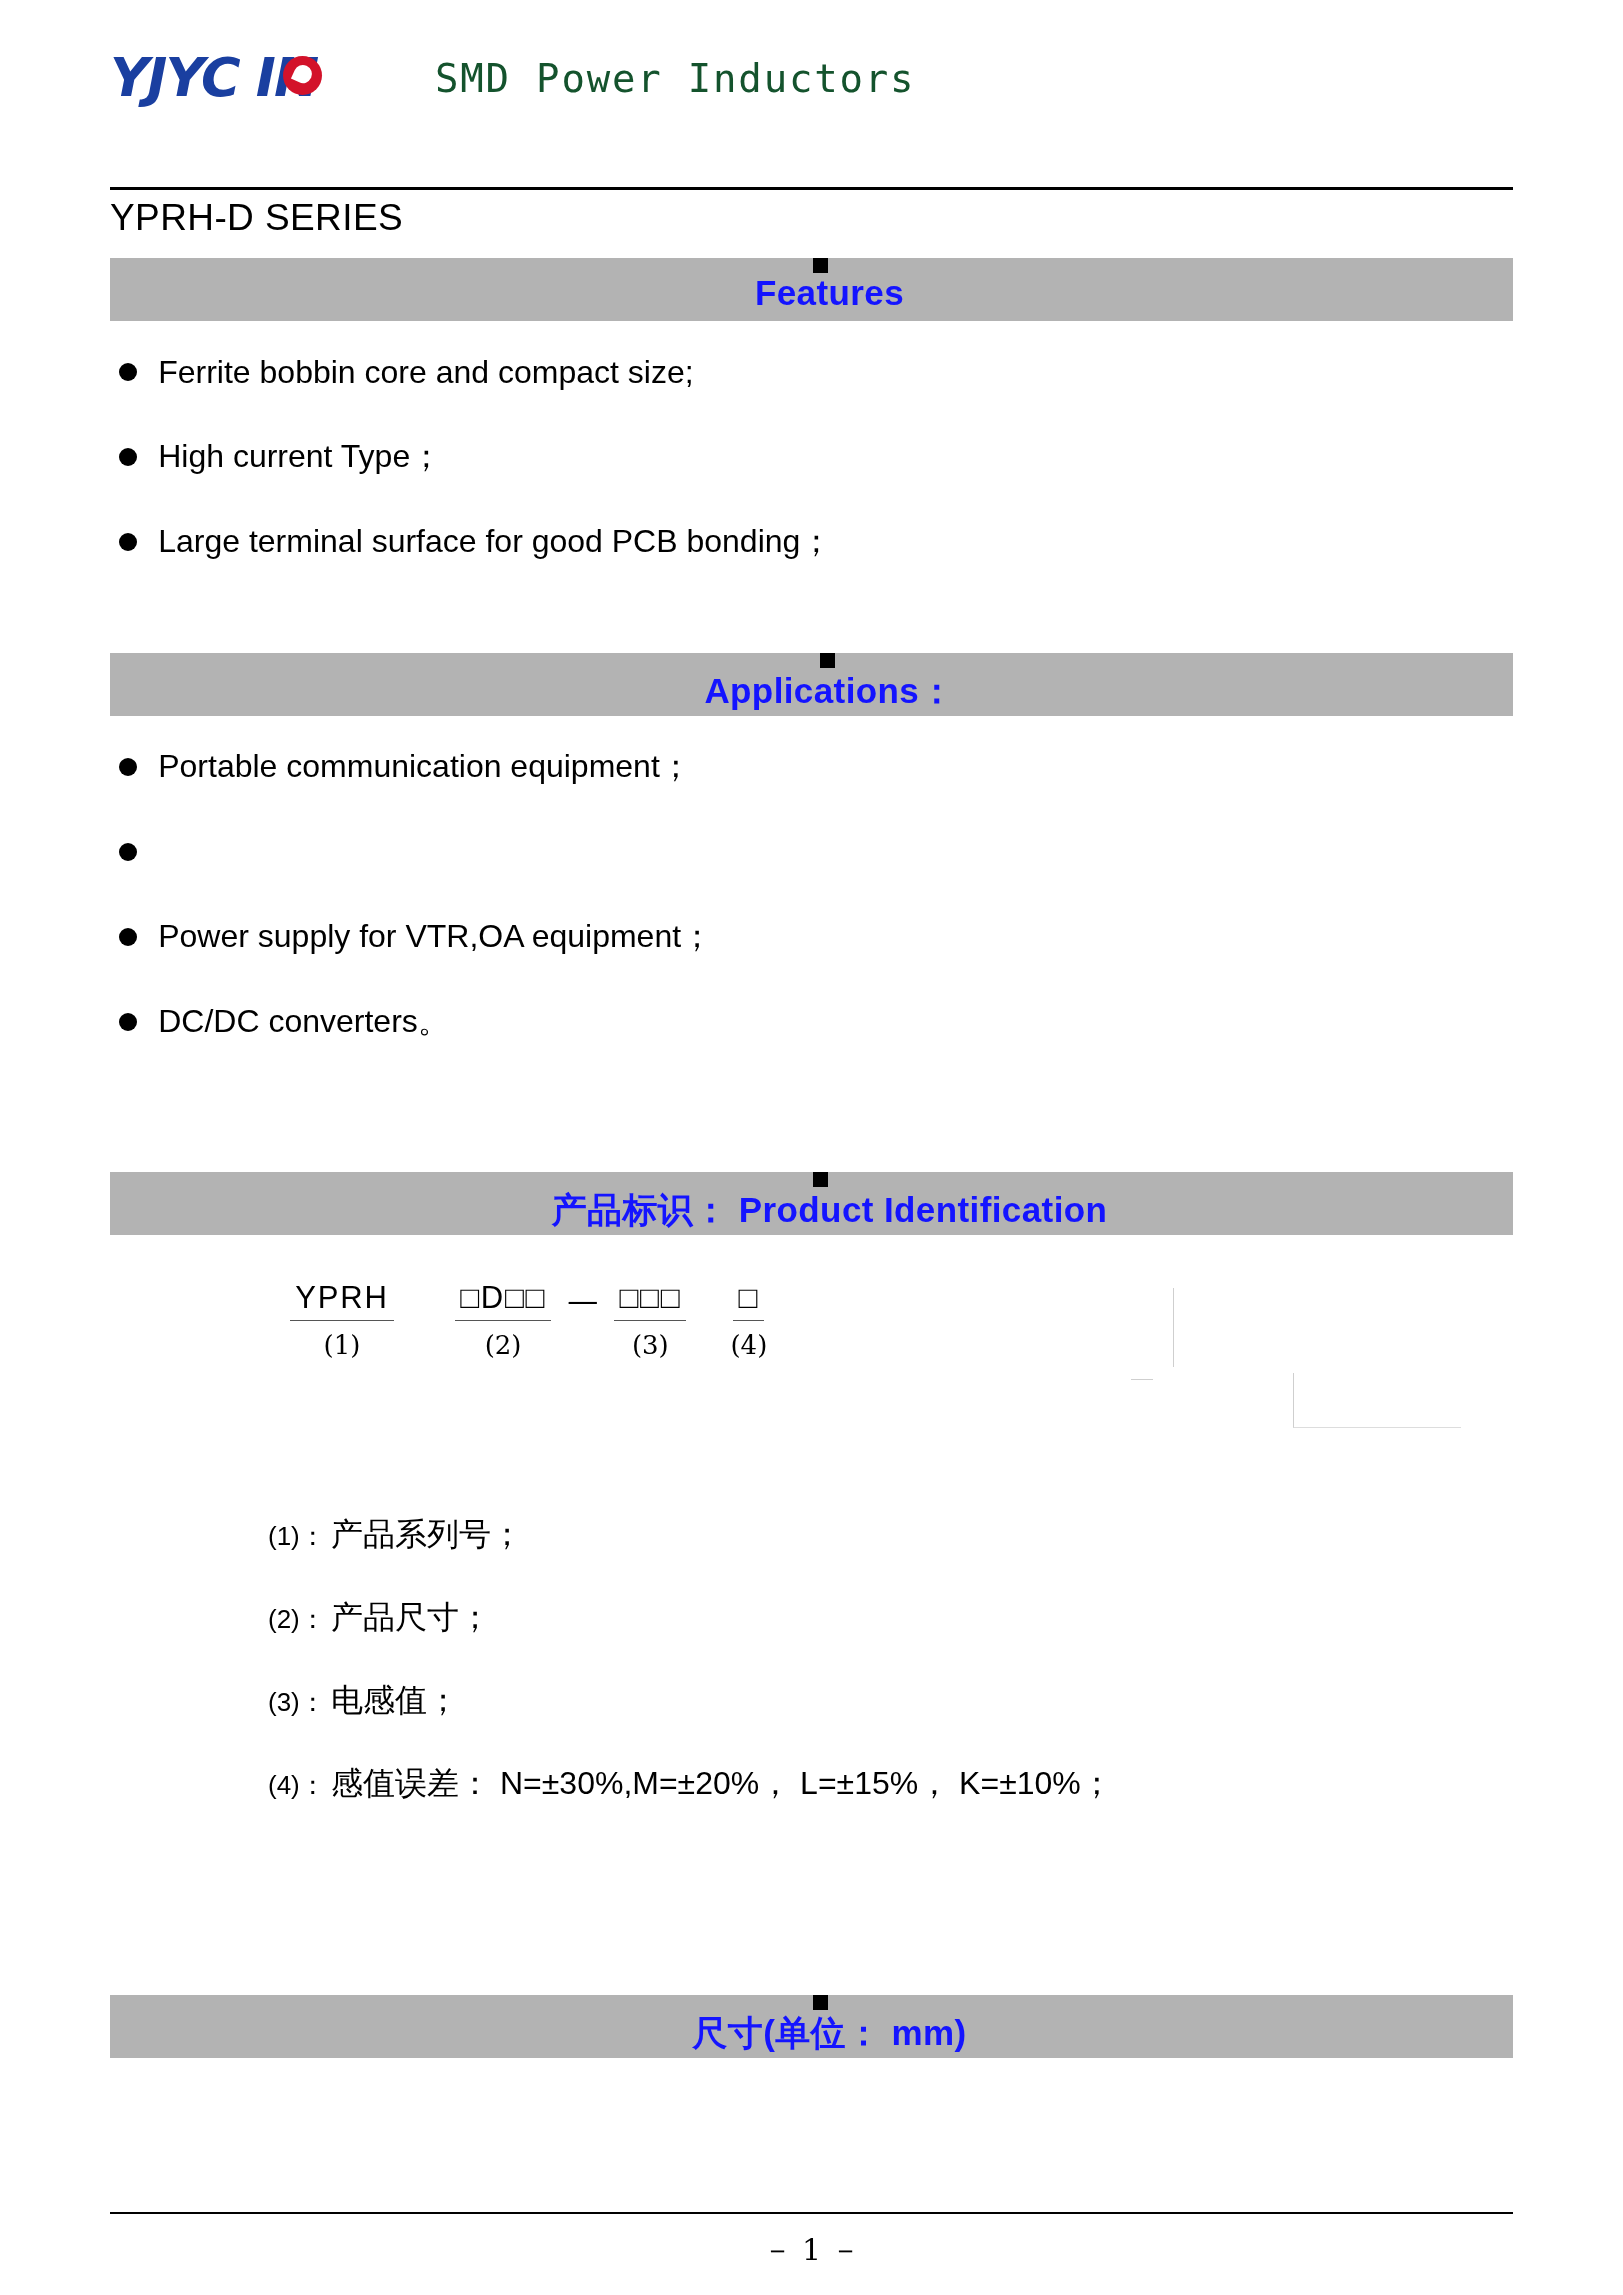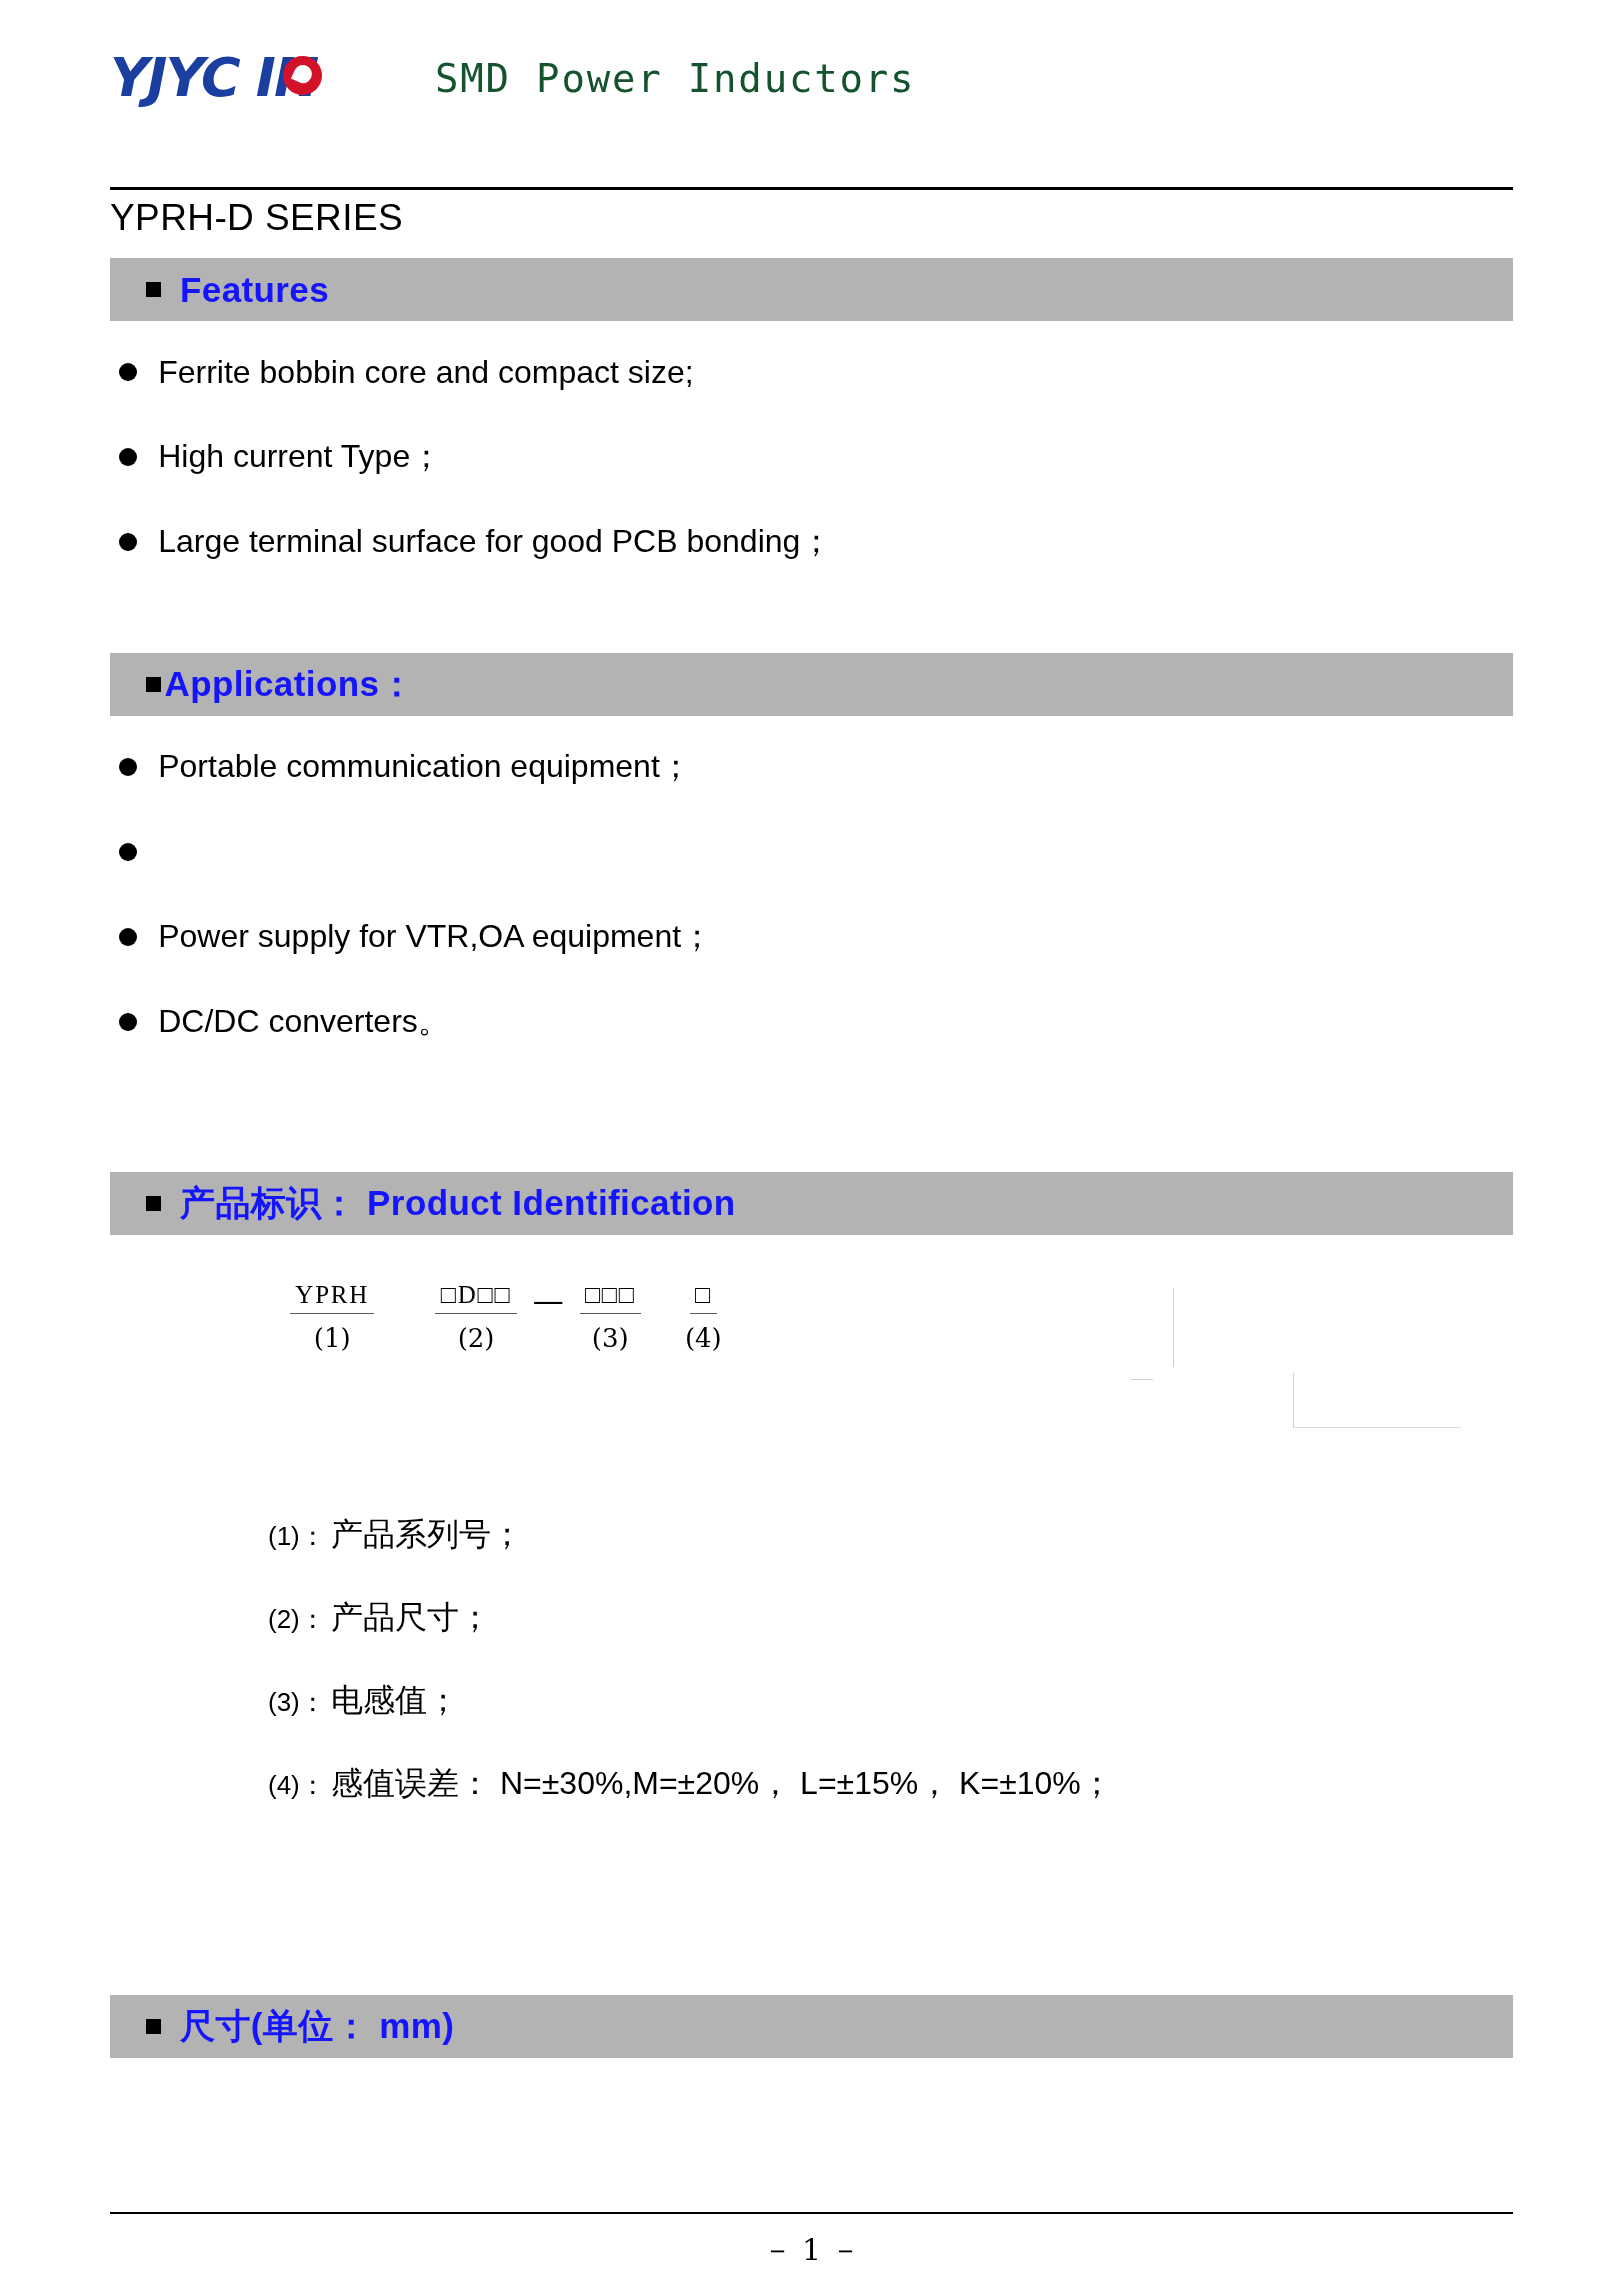--- a/index.html
+++ b/index.html
@@ -97,20 +97,21 @@
 
   
   .section-bar {
     margin-top: 19px;
     background: #b3b3b3;
     height: 63px;
     display: flex;
     align-items: center;
     padding-left: 36px;
     box-sizing: border-box;
+    flex-direction: column;
   }
   .section-bar .sq {
     width: 15px;
     height: 15px;
     background: #000000;
     margin-right: 19px;
     flex: 0 0 auto;
   }
   .section-bar .sq.tight {
     margin-right: 3.5px;
@@ -164,22 +165,22 @@
     top: 0;
     display: flex;
     align-items: flex-start;
   }
   .pid-group {
     display: flex;
     flex-direction: column;
     align-items: center;
   }
   .pid-cell {
-    font-family: Liberation Serif, serif;
-    font-size: 25px;
+    font-family: Liberation Sans, sans-serif;
+    font-size: 31px;
     letter-spacing: 1.8px;
     border-bottom: 1.8px solid #555;
     padding: 0 5.3px 5.3px 5.3px;
     line-height: 1.1;
     white-space: nowrap;
     text-align: center;
   }
   .pid-idx {
     font-family: "DejaVu Serif", serif;
     font-size: 26px;

